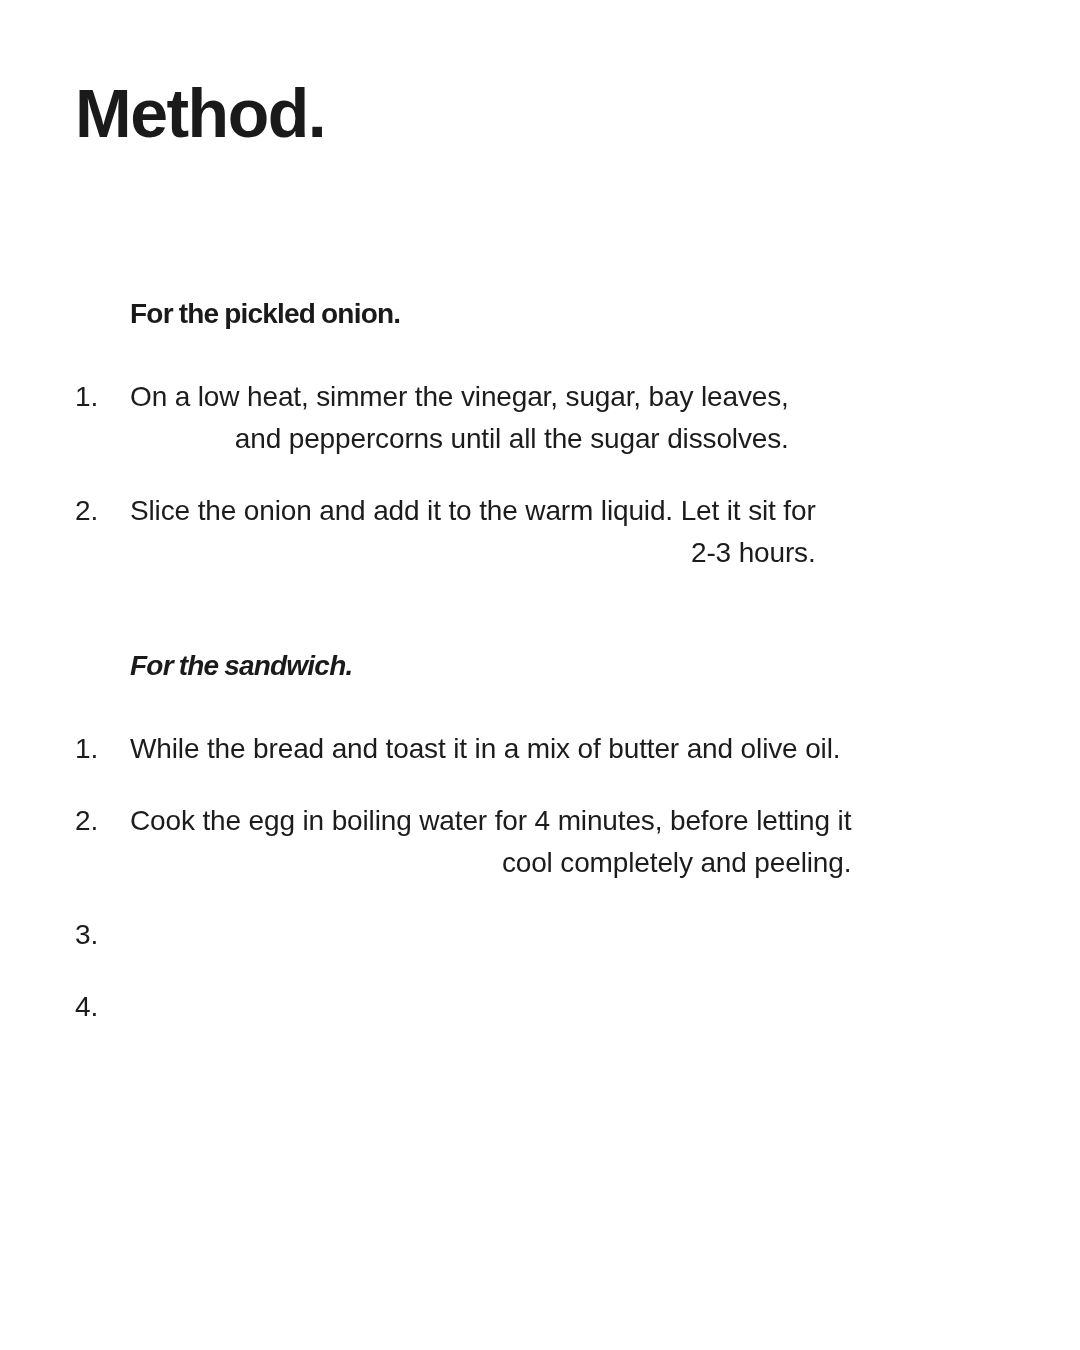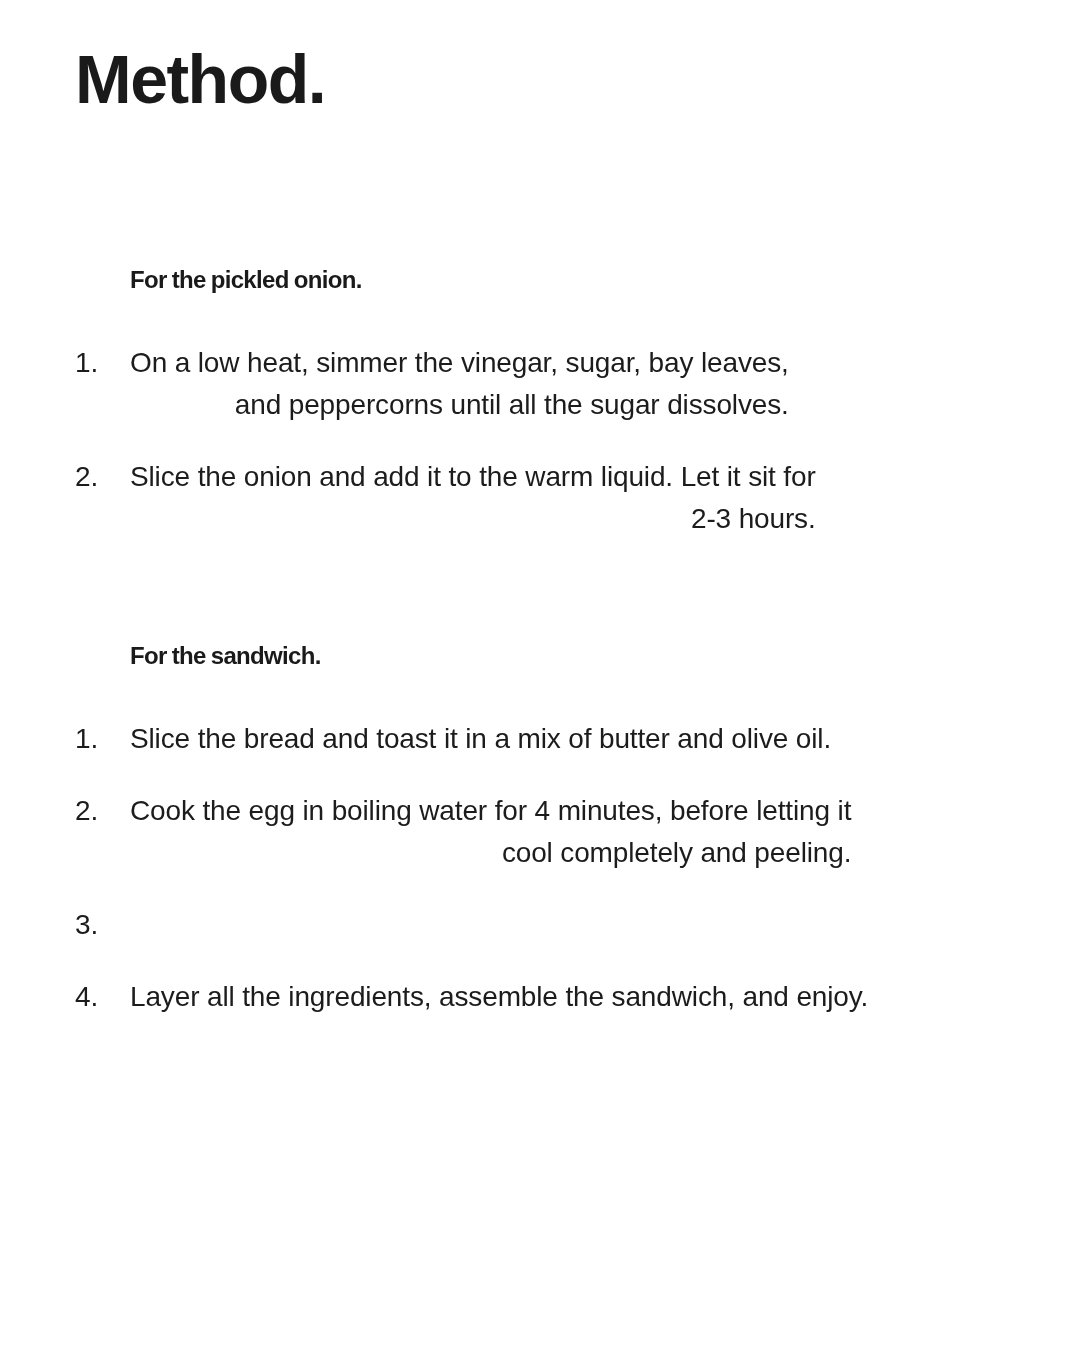--- a/index.html
+++ b/index.html
@@ -6,41 +6,41 @@
   html, body { width: 1080px; height: 1350px; }
   body {
     background: #ffffff;
     color: #1c1c1c;
     font-family: "Liberation Sans", sans-serif;
     -webkit-font-smoothing: antialiased;
   }
   .page {
     width: 1080px;
     height: 1350px;
-    padding: 45px 40px 0 75px;
+    padding: 79px 40px 0 75px;
     overflow: hidden;
   }
   .page-title {
     font-size: 68px;
     line-height: 68px;
     font-weight: bold;
     letter-spacing: -0.022em;
     color: #1a1a1a;
   }
   .section-heading {
     margin-left: 55px;
-    font-size: 24px;
+    font-size: 28px;
     line-height: 40px;
     font-weight: bold;
     letter-spacing: -0.028em;
     word-spacing: -0.04em;
     color: #1a1a1a;
   }
   .section-heading.first { margin-top: 147px; }
-  .section-heading.later { margin-top: 96px; }
+  .section-heading.later { margin-top: 72px; font-style: italic; }
   .steps { margin-top: 42px; }
   .step {
     display: flex;
     align-items: flex-start;
     font-size: 28px;
     line-height: 42px;
     margin-bottom: 30px;
     letter-spacing: -0.005em;
   }
   .step-number {
@@ -74,30 +74,29 @@
 2-3 hours.</span>
       </div>
     </div>
   </section>
 
   <section>
     <h2 class="section-heading later">For the sandwich.</h2>
     <div class="steps">
       <div class="step">
         <span class="step-number">1.</span>
-        <span class="step-text">Slice the bread and toast it in a mix of butter and olive oil.</span>
+        <span class="step-text">While the bread and toast it in a mix of butter and olive oil.</span>
       </div>
       <div class="step">
         <span class="step-number">2.</span>
         <span class="step-text">Cook the egg in boiling water for 4 minutes, before letting it
 cool completely and peeling.</span>
       </div>
       <div class="step">
         <span class="step-number">3.</span>
       </div>
       <div class="step">
         <span class="step-number">4.</span>
-        <span class="step-text">Layer all the ingredients, assemble the sandwich, and enjoy.</span>
       </div>
     </div>
   </section>
 
 </main>
 
 </body></html>

